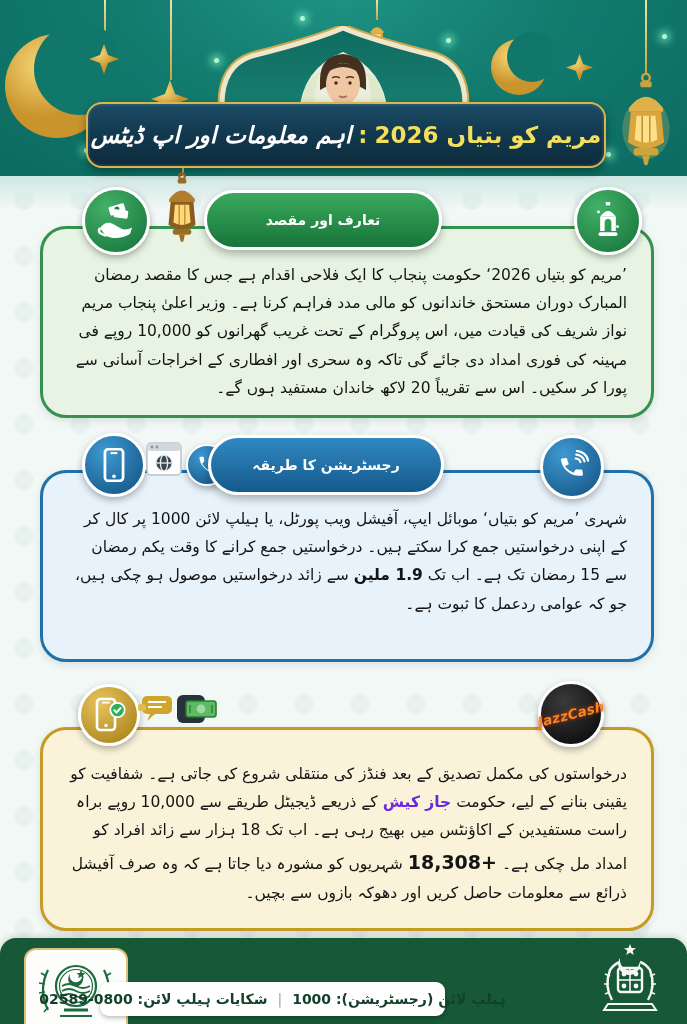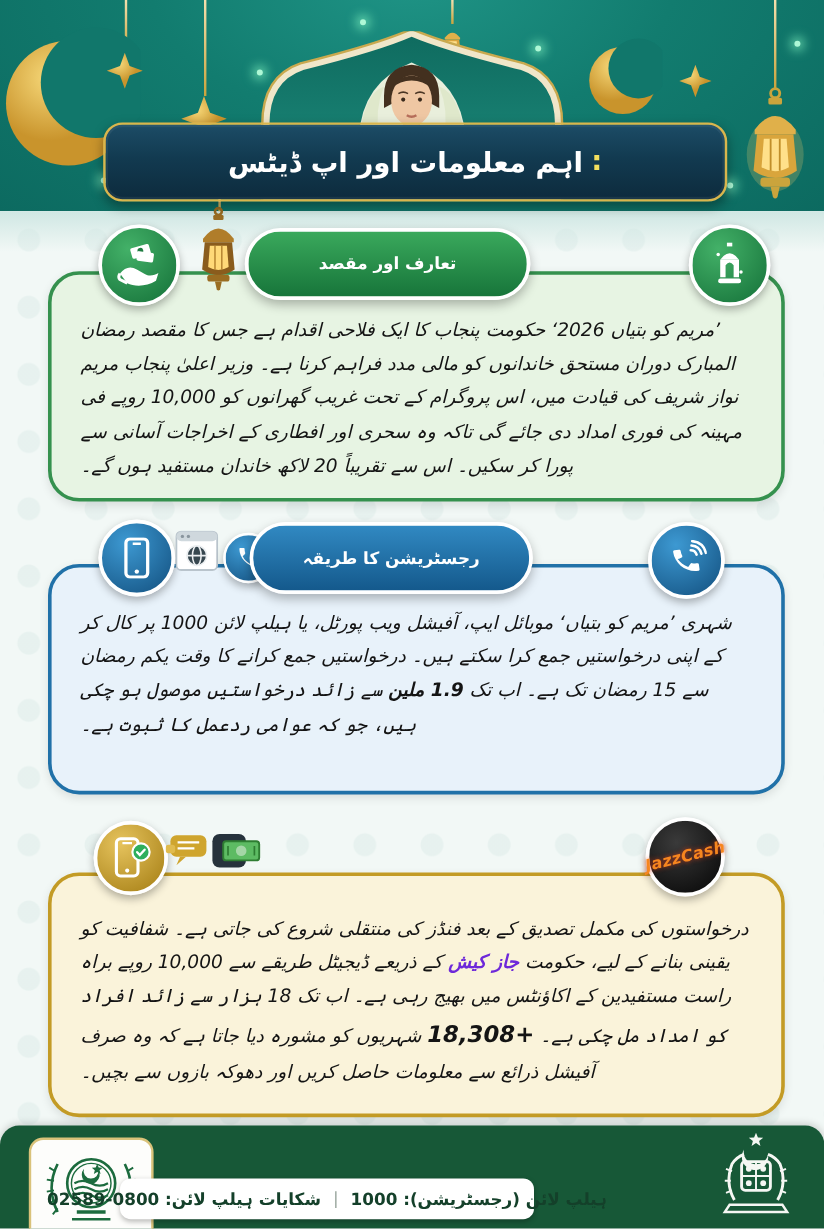--- a/index.html
+++ b/index.html
@@ -16,27 +16,27 @@
   .string{position:absolute;width:2px;background:linear-gradient(180deg,#f2dfae,#caa43c);}
   .dot{position:absolute;width:5px;height:5px;border-radius:50%;background:#aef8d6;box-shadow:0 0 9px 3px rgba(140,255,200,.75);}
   .decor{position:absolute;}
   
   .banner{position:absolute;left:86px;top:102px;width:516px;height:62px;z-index:9;
     background:linear-gradient(180deg,#1c4c66 0%,#123a50 45%,#0d2b3d 100%);
     border:2px solid #d9b54d;border-radius:16px;box-shadow:0 4px 10px rgba(0,0,0,.35), inset 0 0 0 2px rgba(255,255,255,.06);
     display:flex;align-items:center;justify-content:center;gap:7px;}
   .banner .t-hi{color:#f3df5e;font-weight:bold;font-size:23px;white-space:nowrap;}
   .banner .t-colon{color:#f3df5e;font-weight:bold;font-size:23px;}
-  .banner .t-rest{color:#ffffff;font-weight:bold;font-size:23px;white-space:nowrap;}
+  .banner .t-rest{color:#ffffff;font-weight:bold;font-size:23px;white-space:nowrap;font-style:italic;}
   
   .arch{position:absolute;left:216px;top:26px;width:255px;height:140px;z-index:5;}
   
   .sec-box{position:absolute;left:40px;width:608px;border-radius:26px;z-index:4;
     box-shadow:0 3px 8px rgba(0,0,0,.10);}
-  .sec-box p{margin:0;padding:18px 24px 12px;text-align:left;font-size:15.5px;line-height:1.82;color:#141414;font-style:italic;}
+  .sec-box p{margin:0;padding:18px 24px 12px;text-align:right;font-size:15.5px;line-height:1.82;color:#141414;}
   .box-green{background:#e7f4e3;border:3px solid #35914e;}
   .box-blue{background:#e8f2fa;border:3px solid #2071a8;}
   .box-gold{background:#faf3da;border:3px solid #c39b25;}
   .pill{position:absolute;height:54px;border:3px solid #ffffff;border-radius:30px;z-index:8;
     display:flex;align-items:center;justify-content:center;color:#fff;font-weight:bold;font-size:14px;white-space:nowrap;
     box-shadow:0 4px 9px rgba(0,0,0,.28);}
   .pill-green{background:linear-gradient(180deg,#3aa95c 0%,#17753a 100%);}
   .pill-blue{background:linear-gradient(180deg,#3189c2 0%,#14598c 100%);}
   .pill-gold{background:linear-gradient(180deg,#dcb844 0%,#ab8313 100%);}
   .circ{position:absolute;border-radius:50%;border:3px solid #fff;z-index:8;
@@ -143,20 +143,21 @@
     <path d="M116 52 q4 -2.5 8 0" stroke="#4a3523" stroke-width="1.3" fill="none"></path>
     <path d="M130 52 q4 -2.5 8 0" stroke="#4a3523" stroke-width="1.3" fill="none"></path>
     <path d="M123 70 q4 2.5 8 0" stroke="#b76e5a" stroke-width="2" fill="none"></path>
     <path d="M104 46 Q96 66 100 86 L 83 96 Q86 52 104 46 Z" fill="#dfe8cb"></path>
     <path d="M150 46 Q158 66 154 86 L 172 96 Q168 52 150 46 Z" fill="#dfe8cb"></path>
   </svg>
 
   <div class="content-bg"></div>
 
   <div class="banner">
+    <span class="t-hi">مریم کو بتیاں 2026</span>
       <span class="t-colon">:</span>
     <span class="t-rest">اہم معلومات اور اپ ڈیٹس</span>
   </div>
 
   <div class="string" style="left:182px;top:162px;height:14px;z-index:7;"></div>
   <svg class="mini-icon" style="left:159px;top:172px;" width="46" height="84" viewBox="0 0 52 118">
     <circle cx="26" cy="6" r="4" fill="none" stroke="#9a6d22" stroke-width="3"></circle>
     <rect x="20" y="10" width="12" height="6" rx="1.5" fill="#9a6d22"></rect>
     <path d="M8 38 Q26 14 44 38 L44 42 L8 42 Z" fill="#b07d2a"></path>
     <path d="M10 42 h32 l3 32 q-19 13 -38 0 Z" fill="#8a5c1d"></path>

